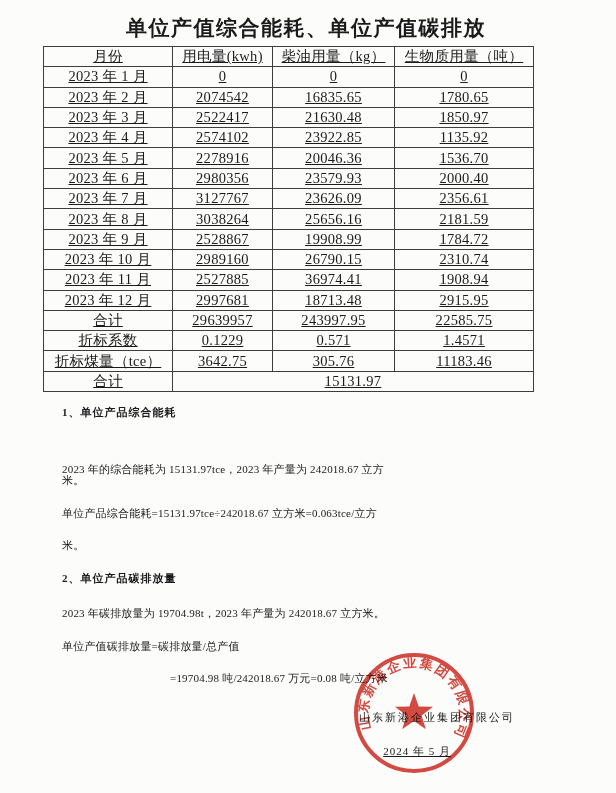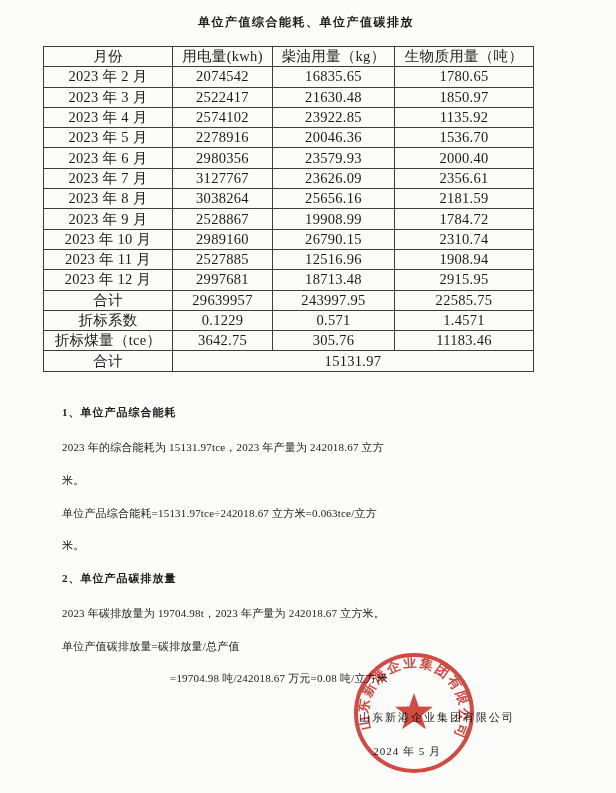--- a/index.html
+++ b/index.html
@@ -3,49 +3,49 @@
 <meta charset="utf-8">
 <style>
   html,body{margin:0;padding:0;}
   body{
     width:616px;height:793px;position:relative;overflow:hidden;
     background:#fcfcfb;color:#1b1b1b;
     font-family:"Liberation Serif","DejaVu Serif",serif;
   }
   .doc-title{
     position:absolute;top:14px;left:0;width:612px;
-    text-align:center;font-size:12px;font-weight:bold;letter-spacing:1.5px;
+    text-align:center;font-size:21px;font-weight:bold;letter-spacing:1.5px;
   }
   table.energy{
     position:absolute;left:43px;top:46px;width:490px;
-    border-collapse:collapse;table-layout:fixed;
+    border-collapse:collapse;table-layout:fixed;text-decoration:underline;
   }
   table.energy th,table.energy td{
     border:1px solid #3d3d3d;height:19.3px;padding:0 2px;
     text-align:center;vertical-align:middle;
     font-size:14.5px;font-weight:normal;letter-spacing:0.3px;
     white-space:nowrap;overflow:hidden;
   }
   col.c1{width:129px}col.c2{width:100px}col.c3{width:122px}col.c4{width:139px}
   .line{
     position:absolute;left:62px;font-size:11px;line-height:18px;
     white-space:nowrap;letter-spacing:0.2px;
   }
   .heading{font-weight:bold;letter-spacing:1px;}
   .l-h1{top:403px}
-  .l-p1{top:438px}
+  .l-p1{top:460px}
   .l-p2{top:471px}
   .l-p3{top:504px}
   .l-p4{top:536px}
   .l-h2{top:569px}
   .l-p5{top:604px}
   .l-p6{top:637px}
   .l-f1{top:669px;left:170px}
   .l-company{top:708px;left:0;width:515px;text-align:right;letter-spacing:2px;}
-  .l-date{top:742px;left:332px;width:150px;text-align:center;letter-spacing:1px;}
+  .l-date{top:742px;left:342px;width:150px;text-align:center;letter-spacing:1px;text-decoration:underline;}
   .stamp{
     position:absolute;left:339px;top:638px;width:150px;height:150px;
     mix-blend-mode:multiply;opacity:0.88;pointer-events:none;
   }
   .stamp text{
     font-family:"Liberation Serif","DejaVu Serif",serif;
     font-size:13.5px;font-weight:bold;letter-spacing:2px;
   }
 </style>
 </head>
@@ -62,20 +62,26 @@
     </colgroup>
   <thead>
     <tr id="header-row">
         <th>月份</th>
         <th>用电量(kwh)</th>
         <th>柴油用量（kg）</th>
         <th>生物质用量（吨）</th>
       </tr>
   </thead>
   <tbody id="table-body">
+      <tr>
+        <td>2023 年 1 月</td>
+        <td>0</td>
+        <td>0</td>
+        <td>0</td>
+      </tr>
       <tr>
         <td>2023 年 2 月</td>
         <td>2074542</td>
         <td>16835.65</td>
         <td>1780.65</td>
       </tr>
       <tr>
         <td>2023 年 3 月</td>
         <td>2522417</td>
         <td>21630.48</td>
@@ -119,21 +125,21 @@
       </tr>
       <tr>
         <td>2023 年 10 月</td>
         <td>2989160</td>
         <td>26790.15</td>
         <td>2310.74</td>
       </tr>
       <tr>
         <td>2023 年 11 月</td>
         <td>2527885</td>
-        <td>12516.96</td>
+        <td>36974.41</td>
         <td>1908.94</td>
       </tr>
       <tr>
         <td>2023 年 12 月</td>
         <td>2997681</td>
         <td>18713.48</td>
         <td>2915.95</td>
       </tr>
       <tr>
         <td>合计</td>

